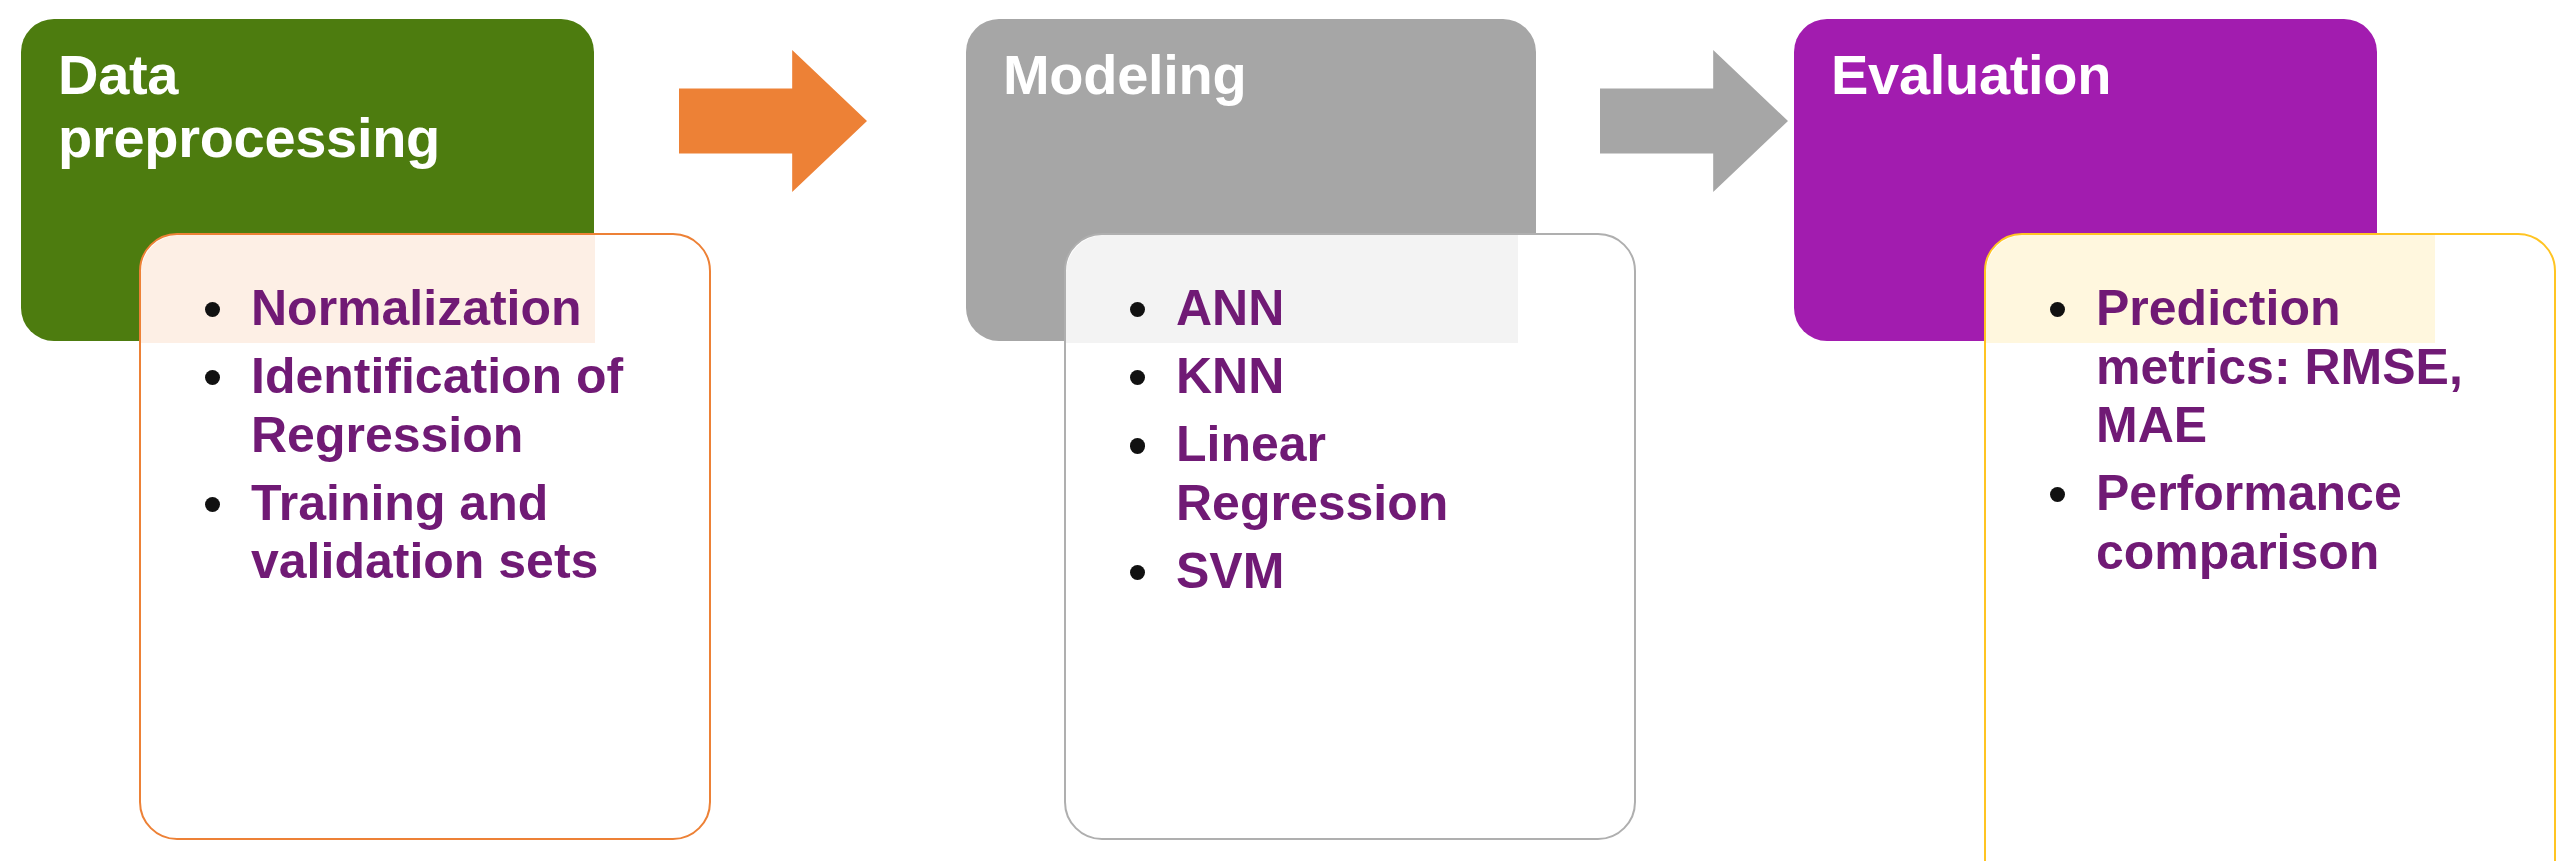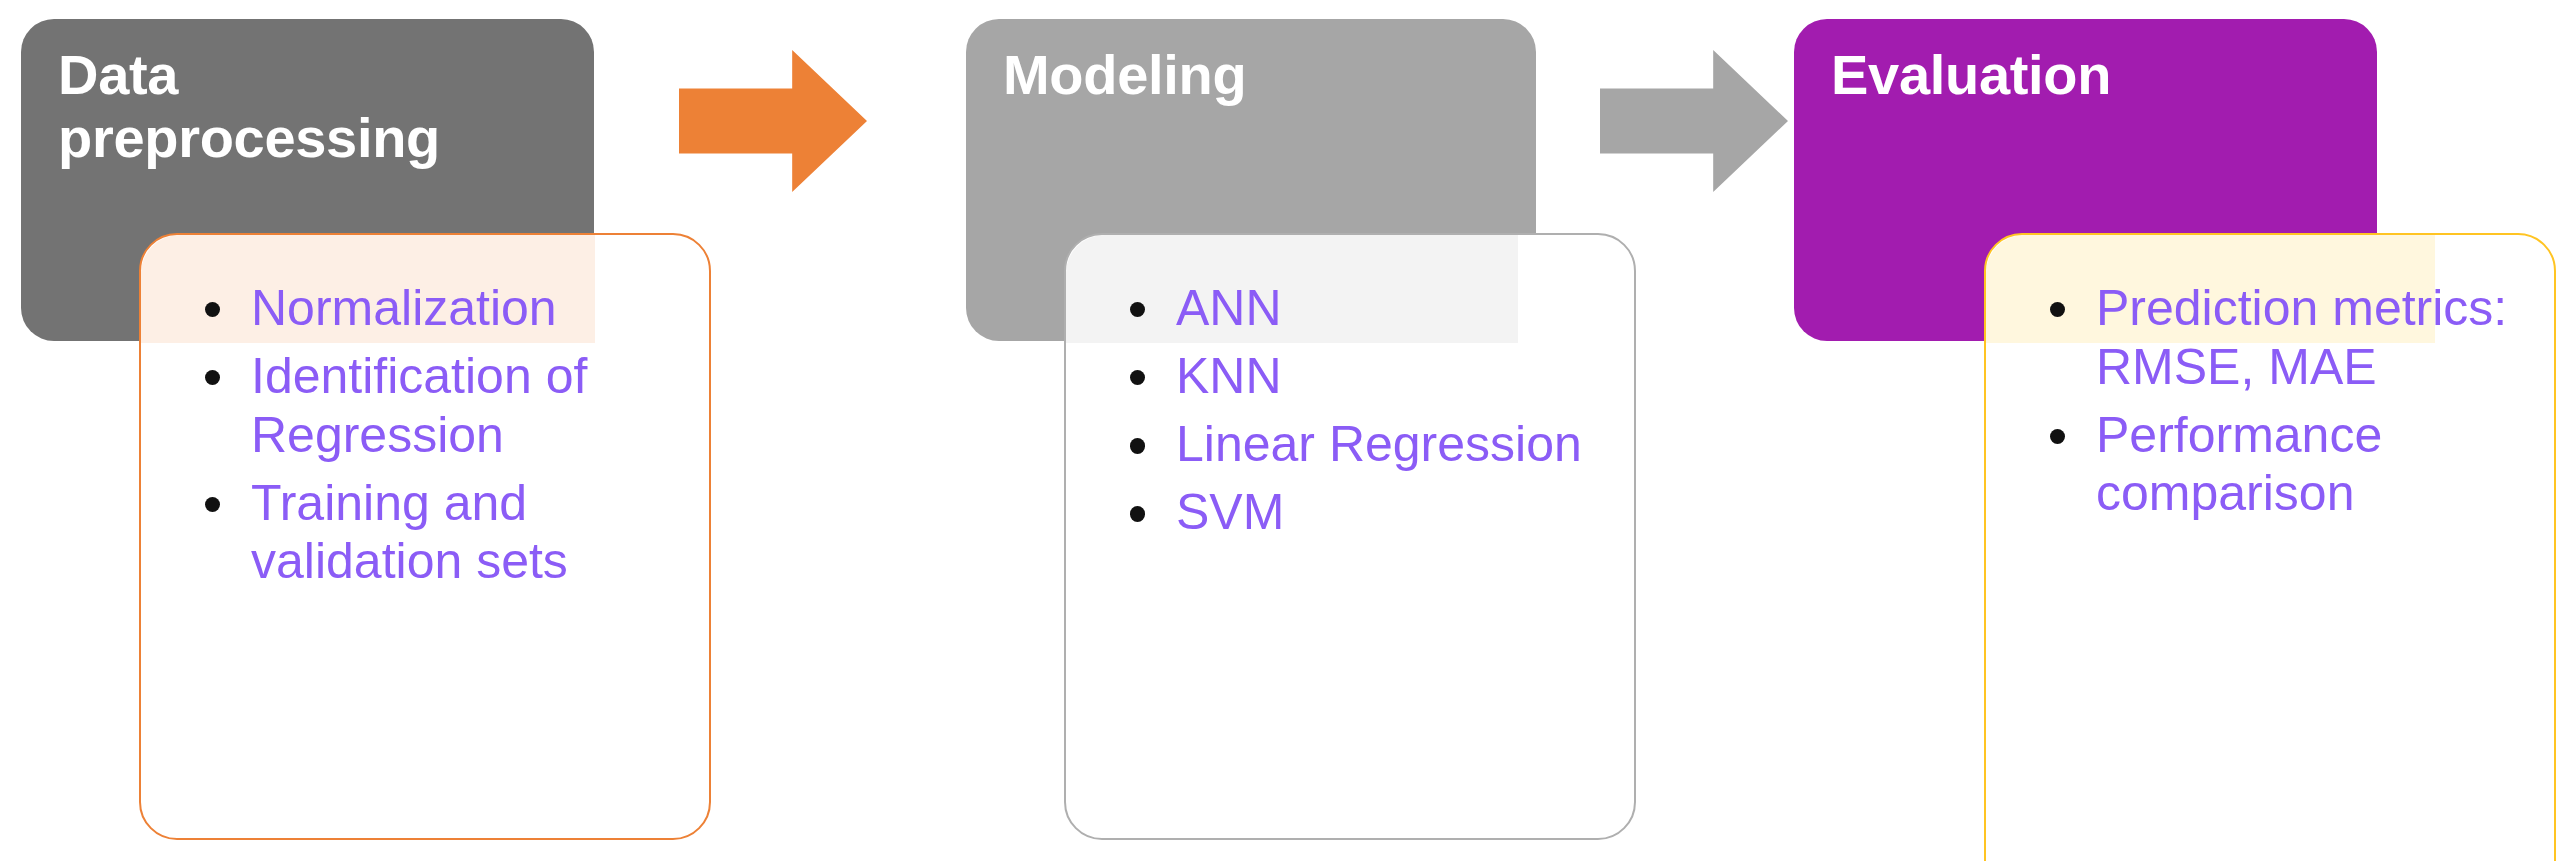--- a/index.html
+++ b/index.html
@@ -61,22 +61,23 @@
     margin:0;
     padding:0;
     list-style:none;
     z-index:4;
   }
   .bullets li{
     position:relative;
     padding-left:54px;
     font-size:50px;
     line-height:1.17;
-    color:#8b5cf6;
+    color:#701a75;
     margin-bottom:9.6px;
+    font-weight:bold;
   }
   .bullets li::before{
     content:"";
     position:absolute;
     left:7.7px;
     top:23px;
     width:15.4px;
     height:15.4px;
     background:#111111;
     border-radius:50%;
@@ -87,21 +88,21 @@
     position:absolute;
     z-index:1;
   }
   .arrow svg{display:block;width:100%;height:100%;}
 </style>
 </head>
 <body>
 
 <div id="canvas">
 
-  <div class="stage-panel" style="left: 21px; top: 19px; width: 573px; height: 322px; background: #737373;">
+  <div class="stage-panel" style="left: 21px; top: 19px; width: 573px; height: 322px; background: #4d7c0f;">
     <div class="stage-title">Data
 preprocessing</div>
   </div>
   <div class="stage-card" style="left: 139px; top: 233px; width: 572px; height: 607px; border: 2.9px solid rgb(237, 129, 54);">
     <div class="card-tint" style="width: 454px; height: 108px; background: rgba(237, 129, 54, 0.13);"></div>
     <ul class="bullets">
       <li>Normalization</li>
       <li>Identification of Regression</li>
       <li>Training and validation sets</li>
     </ul>

